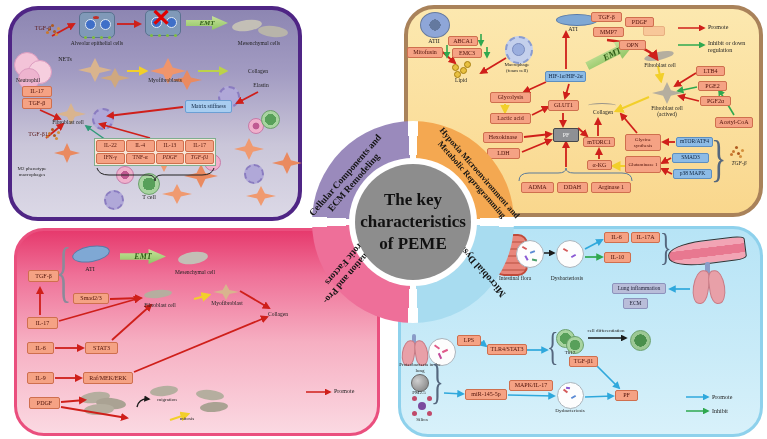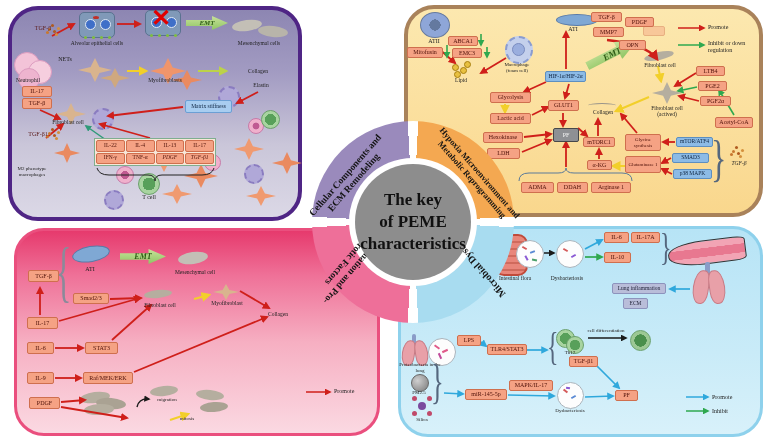--- a/index.html
+++ b/index.html
@@ -386,22 +386,22 @@
   <div class="obox" style="left:615px;top:390px;width:23px;height:11px;">PF</div>
   <div class="lbl" style="left:712px;top:394px;width:38px;font-size:6px;text-align:left;">Promote</div>
   <div class="lbl" style="left:712px;top:408px;width:38px;font-size:6px;text-align:left;">Inhibit</div>
 
   <div class="abs" style="left:312px;top:121px;width:202px;height:202px;border-radius:50%;z-index:10;
               background:conic-gradient(#ffffff 0deg 3deg,#f4a851 3deg 87deg,#ffffff 87deg 93deg,#a8dcf0 93deg 177deg,#ffffff 177deg 183deg,#ee6f99 183deg 267deg,#ffffff 267deg 273deg,#9a8abc 273deg 357deg,#ffffff 357deg 360deg);"></div>
   <div class="abs" style="left:349px;top:158px;width:128px;height:128px;border-radius:50%;background:#ffffff;z-index:11;"></div>
   <div class="abs" style="left:355px;top:164px;width:116px;height:116px;border-radius:50%;background:#8d8d8d;z-index:12;
               display:flex;flex-direction:column;align-items:center;justify-content:center;">
     <div style="font-weight:bold;font-size:17px;color:#111;line-height:1.3;">The key</div>
+    <div style="font-weight:bold;font-size:17px;color:#111;line-height:1.3;">characteristics</div>
     <div style="font-weight:bold;font-size:17px;color:#111;line-height:1.3;">of PEME</div>
-    <div style="font-weight:bold;font-size:17px;color:#111;line-height:1.3;">characteristics</div>
   </div>
   <div class="ribbon" style="left:275px;top:168px;transform:rotate(-49deg);">
     <div>Cellular Components and</div>
       <div>ECM Remodeling</div>
   </div>
   <div class="ribbon" style="left:401px;top:166px;transform:rotate(49deg);font-size:8.5px;">
     <div>Hypoxia Microenvironment and</div>
       <div>Metabolic Reprogramming</div>
   </div>
   <div class="ribbon" style="left:276px;top:252px;transform:rotate(131deg);">

